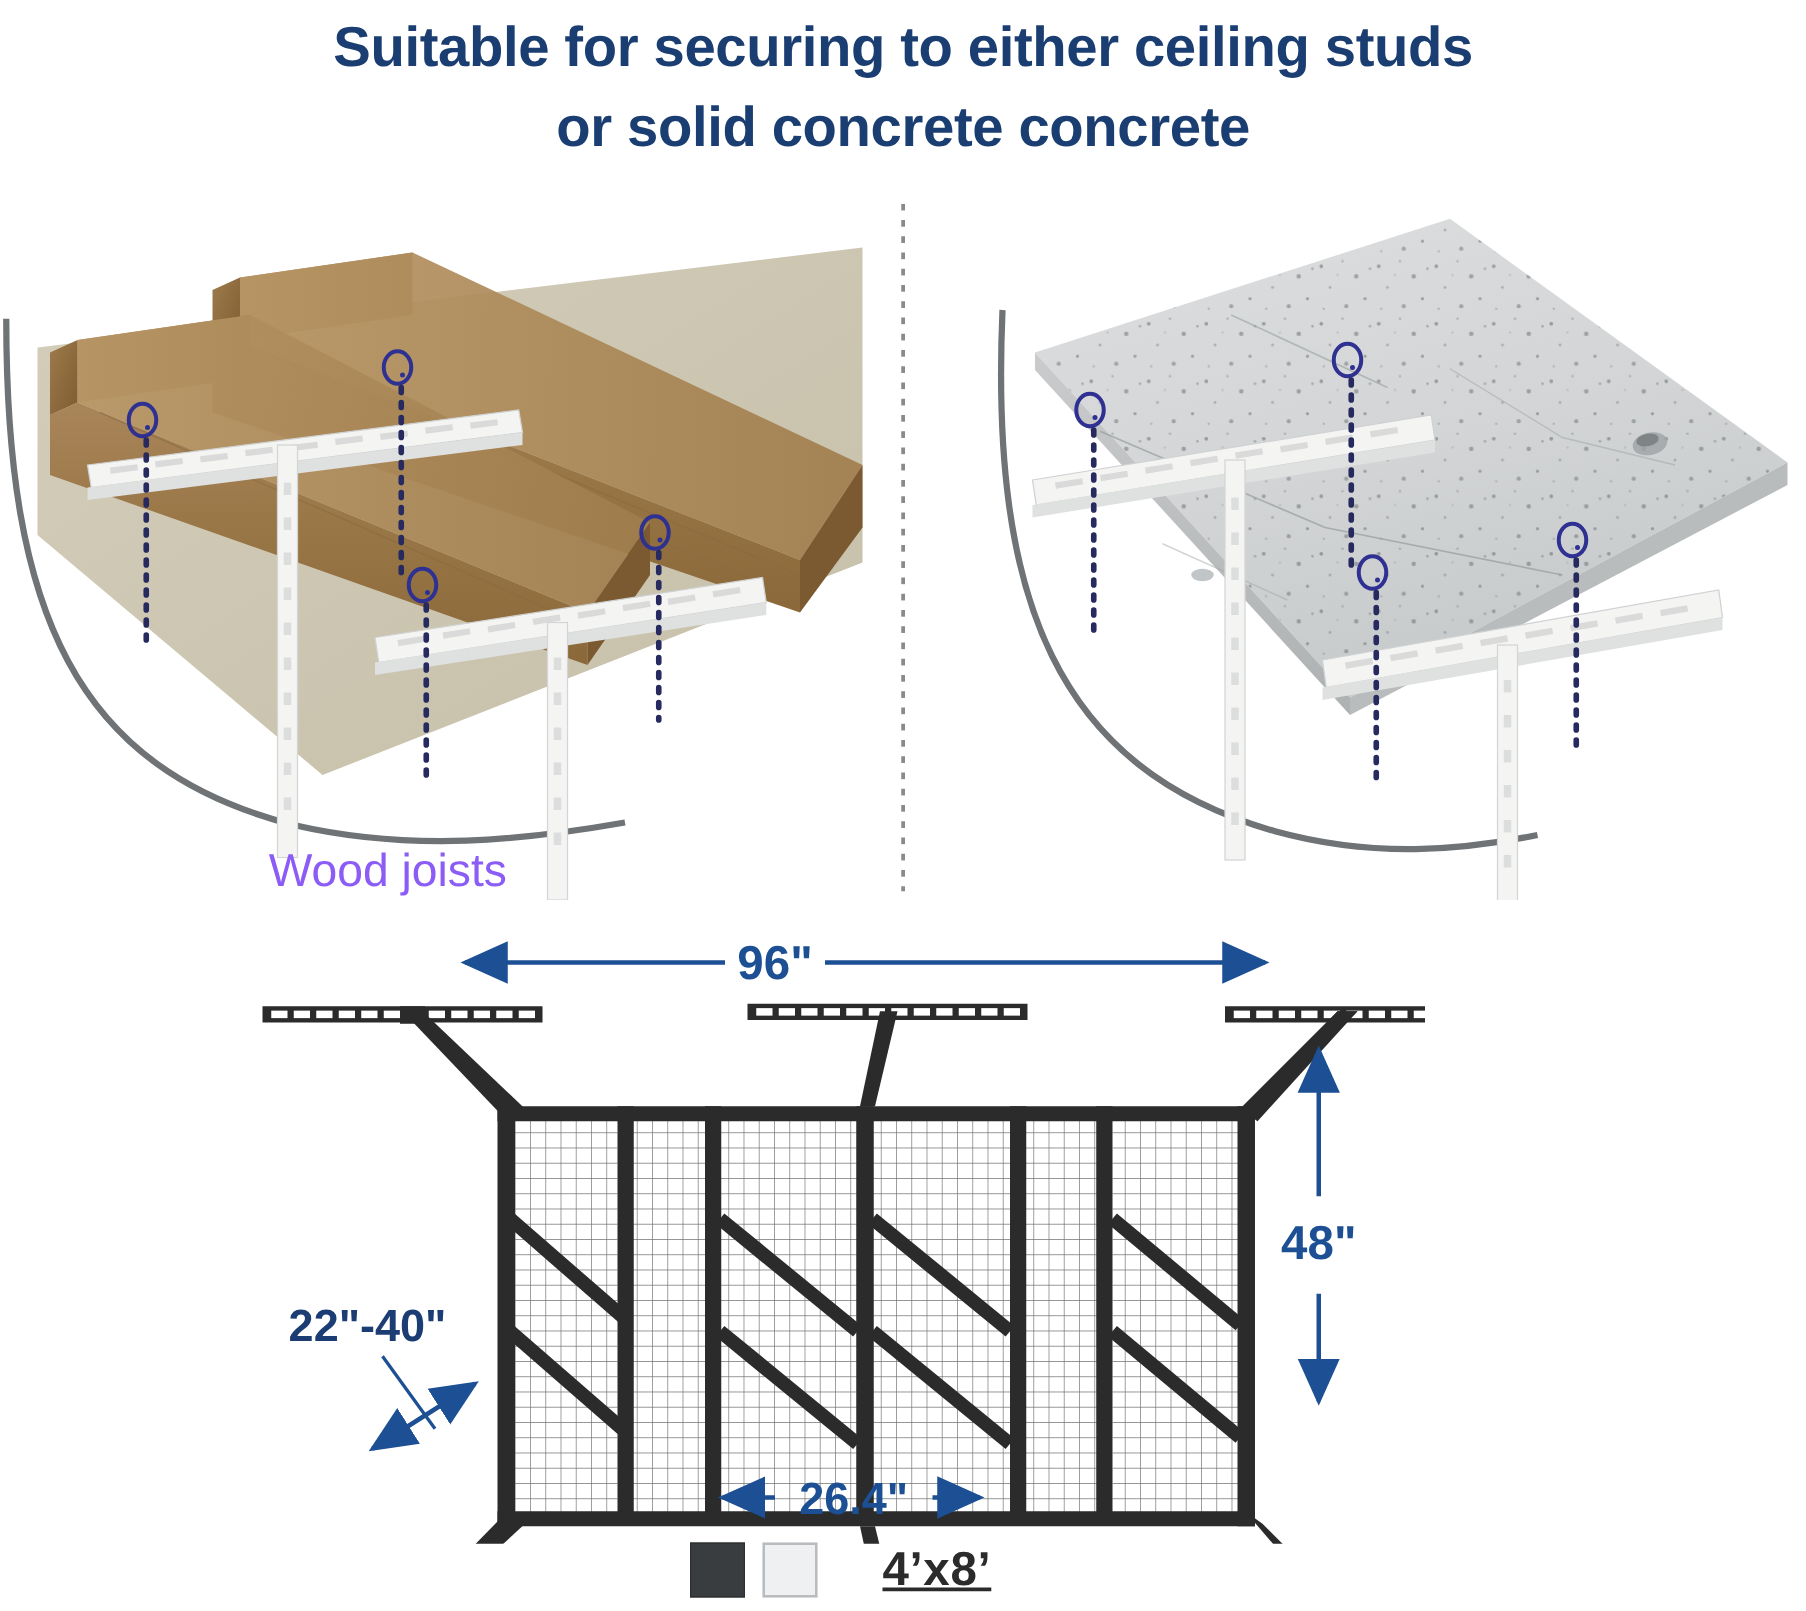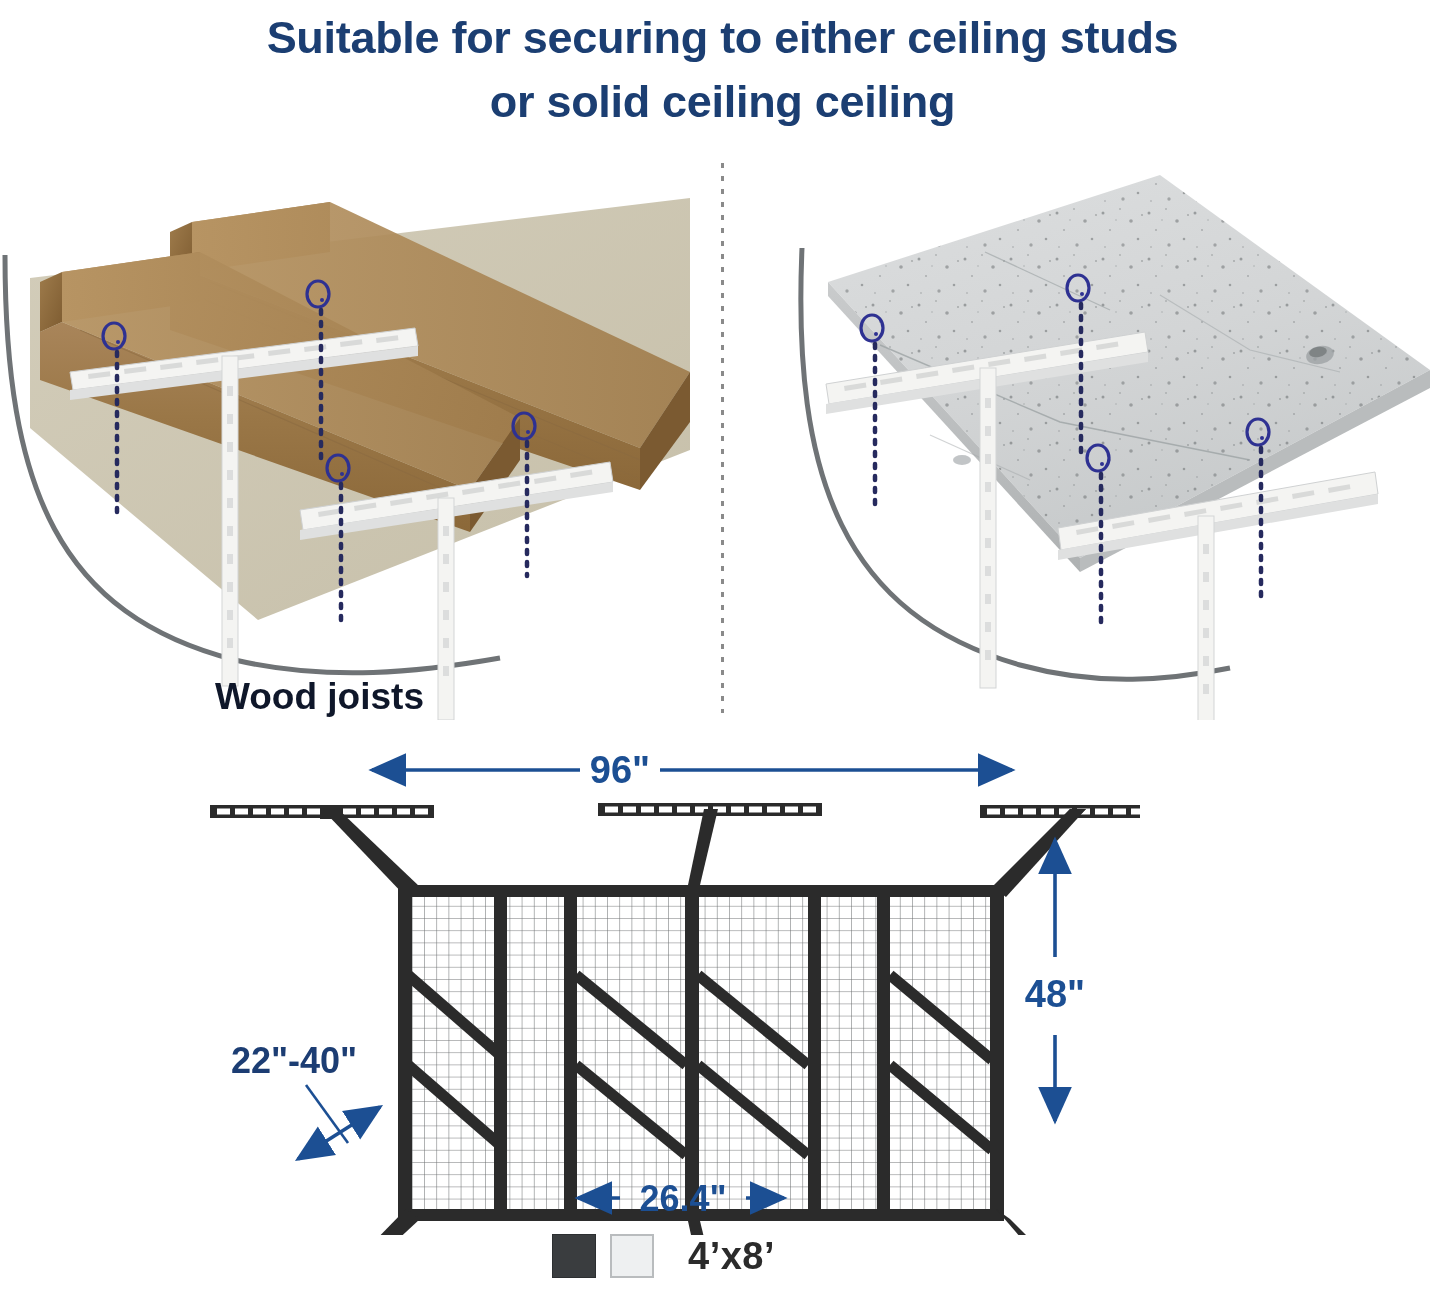--- a/index.html
+++ b/index.html
@@ -43,23 +43,23 @@
   .panel {
     position: absolute;
     top: 160px;
     height: 560px;
   }
   #panel-wood  { left: 0px;   width: 715px; }
   #panel-conc  { left: 730px; width: 715px; }
 
   .panel-caption {
     position: absolute;
-    color: #0f172a;
+    color: #8b5cf6;
     font-size: 37px;
-    font-weight: 700;
+    font-weight: 400;
     line-height: 44px;
     white-space: nowrap;
   }
 
   .divider {
     position: absolute;
     left: 721px;
     top: 163px;
     width: 3px;
     height: 550px;
@@ -87,36 +87,37 @@
     align-items: center;
   }
   .swatch {
     width: 44px;
     height: 44px;
     box-sizing: border-box;
   }
   .swatch.dark  { background: #3a3d3f; border: 1px solid #2c2f31; }
   .swatch.light { background: #eef0f1; border: 2px solid #b9bcbe; margin-left: 14px; }
   .legend-text {
-    margin-left: 34px;
+    margin-left: 52px;
     color: #2b2b2b;
     font-size: 38px;
     font-weight: bold;
     letter-spacing: 0.5px;
     white-space: nowrap;
+    text-decoration: underline;
   }
 </style>
 </head>
 <body>
 
 <div class="stage">
 
   <div class="title-block">
     <div class="title-line">Suitable for securing to either ceiling studs</div>
-    <div class="title-line">or solid ceiling ceiling</div>
+    <div class="title-line">or solid concrete concrete</div>
   </div>
 
   <div class="panel" id="panel-wood">
     <svg width="715" height="560" viewBox="0 0 715 560">
       <defs>
         <linearGradient id="woodFace" x1="0" y1="0" x2="0" y2="1">
           <stop offset="0%" stop-color="#A9855A"></stop>
           <stop offset="45%" stop-color="#9A7747"></stop>
           <stop offset="100%" stop-color="#8B6839"></stop>
         </linearGradient>

